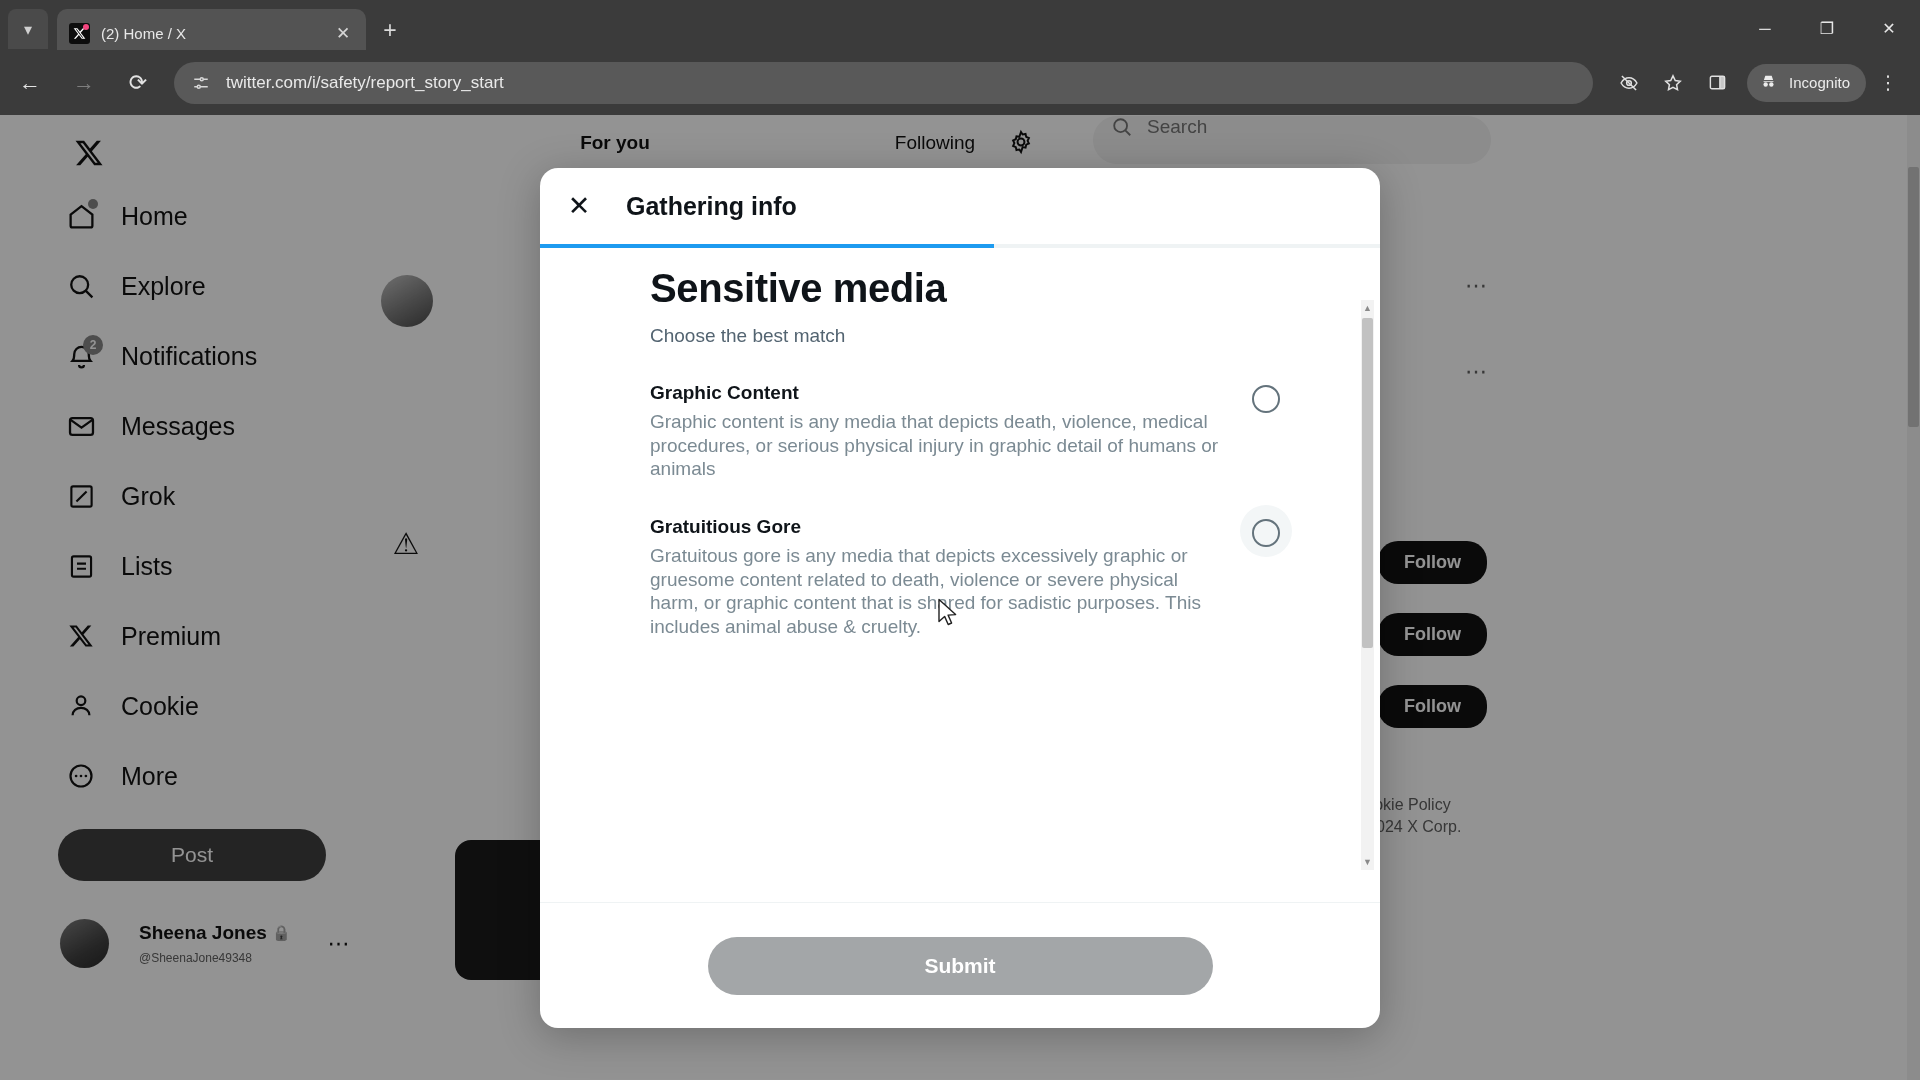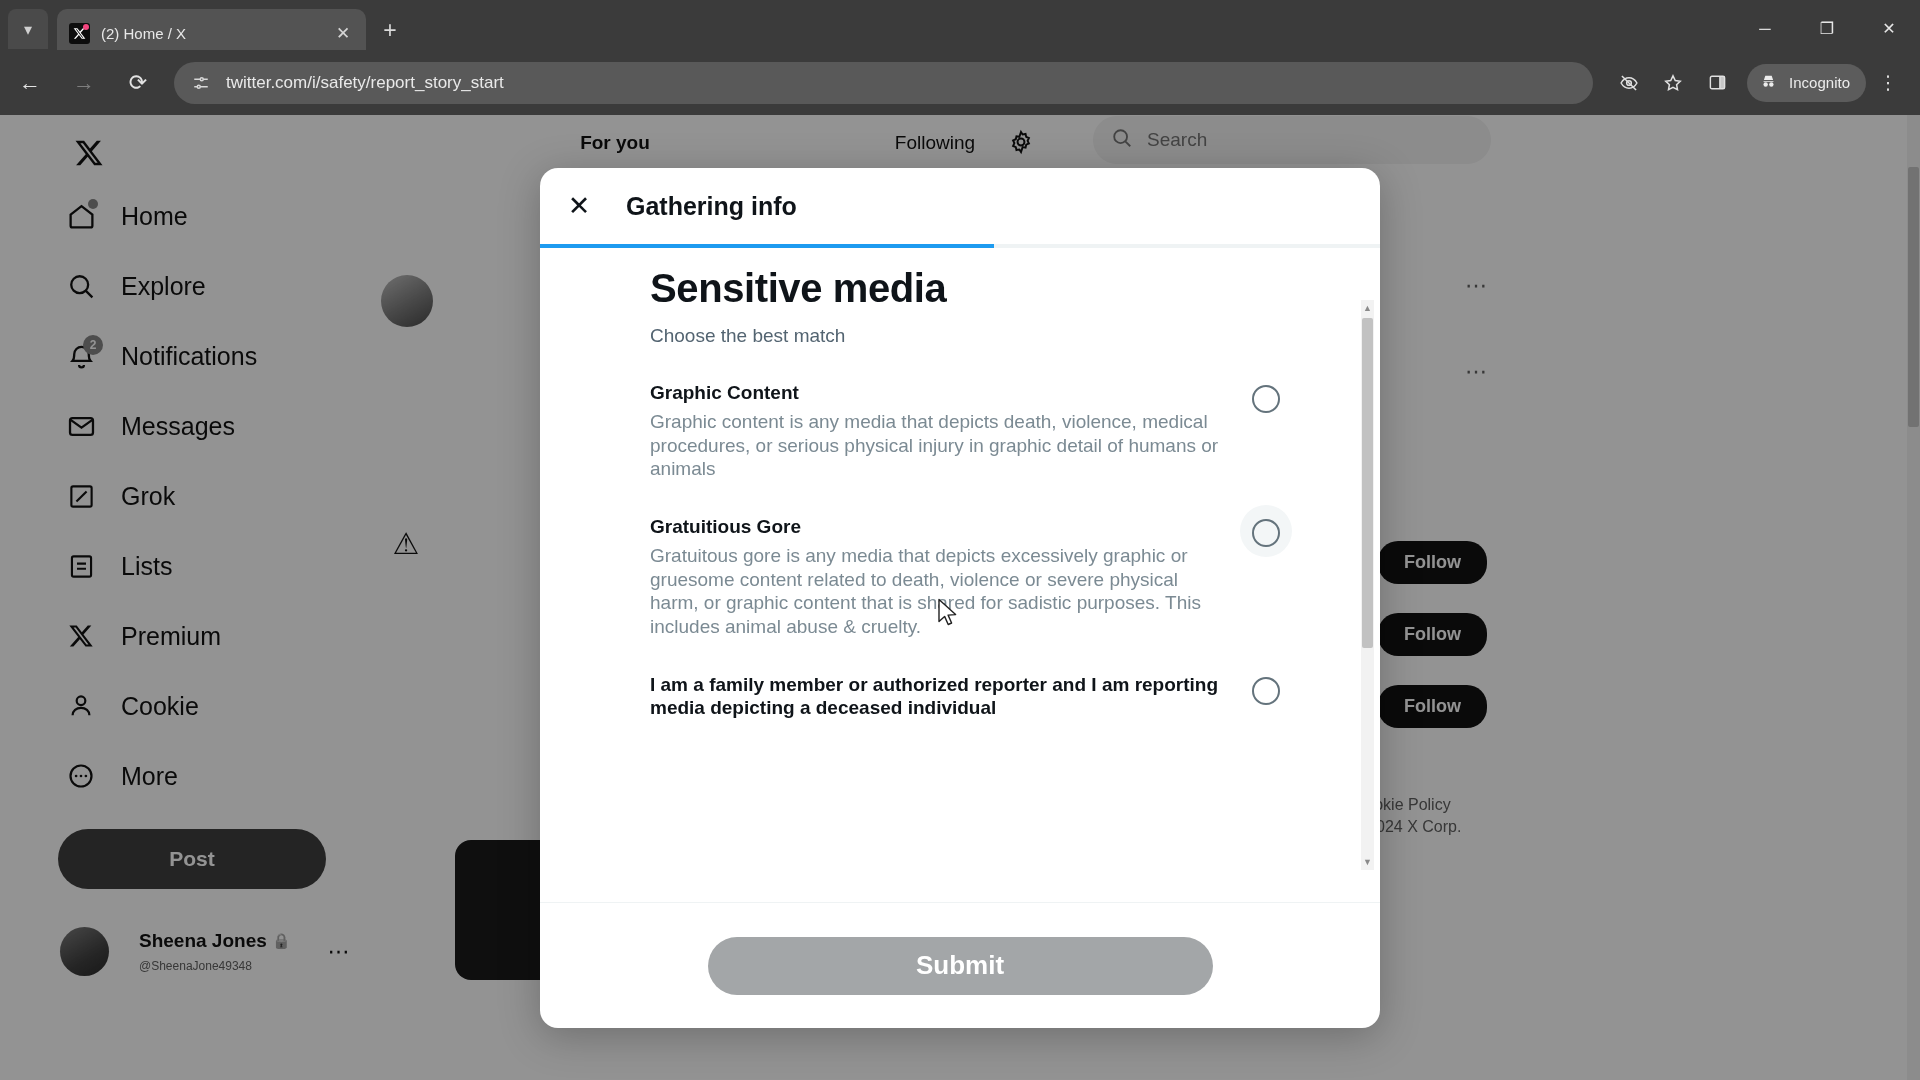--- a/index.html
+++ b/index.html
@@ -120,23 +120,23 @@
     position: absolute; right: 1px; top: 1px; width: 10px; height: 10px;
     border-radius: 50%; background: #1d9bf0;
   }
   .nav-badge {
     position: absolute; right: -4px; top: -3px; min-width: 20px; height: 20px;
     border-radius: 10px; background: #1d9bf0; color: #fff; font-size: 12px;
     display: flex; align-items: center; justify-content: center;
     padding: 0 4px; font-weight: 600;
   }
   .post-btn {
-    width: 268px; height: 60px; margin-top: 18px; margin-left: -2px;
+    width: 268px; height: 52px; margin-top: 18px; margin-left: -2px;
     background: #404040; border-radius: 30px; color: #fff;
-    font-size: 21px; font-weight: bold;
+    font-size: 21px; font-weight: normal;
     display: flex; align-items: center; justify-content: center;
   }
   .account-card {
     display: flex; align-items: center; margin-top: 38px; gap: 30px;
   }
   .acct-avatar {
     width: 49px; height: 49px; border-radius: 50%; flex: none;
     background: linear-gradient(150deg,#8a7b6c,#4d4035 60%,#2f2a24);
   }
   .acct-name {
@@ -174,21 +174,21 @@
   }
   .media-inner {
     position: absolute; left: 135px; top: 0; width: 325px; height: 140px;
     background: linear-gradient(180deg,#c9c4bb,#9a948c 60%,#56524c);
   }
 
   .right-col {
     position: absolute; left: 1093px; top: 0; width: 420px;
   }
   .search-bar {
-    display: flex; align-items: center; height: 48px; margin-top: 1px;
+    display: flex; align-items: flex-start; height: 48px; margin-top: 1px;
     background: #eff3f4; border-radius: 24px; padding: 0 18px; gap: 14px;
     width: 398px;
   }
   .search-ph { color: #6a7880; font-size: 19px; }
   .trend-block { margin-top: 22px; padding-left: 14px; }
   .trend-row { position: relative; padding: 11px 0 12px 0; }
   .trend-meta { font-size: 15px; color: #536471; }
   .trend-name { font-size: 19px; font-weight: bold; color: #0f1419; margin-top: 3px; }
   .trend-sub { font-size: 15px; color: #536471; margin-top: 4px; }
   .trend-sub .lnk { color: #1d9bf0; }
@@ -287,21 +287,21 @@
   }
   .msb-up { top: 0; }
   .msb-down { bottom: 0; }
 
   .modal-foot {
     height: 126px; flex: none; border-top: 1px solid #eff3f4;
     display: flex; align-items: center; justify-content: center;
   }
   .submit-btn {
     width: 505px; height: 58px; border-radius: 29px;
-    background: #a3a6a8; color: #fff; font-size: 26px; font-weight: bold;
+    background: #a3a6a8; color: #fff; font-size: 21px; font-weight: bold;
     display: flex; align-items: center; justify-content: center;
   }
 
   .cursor {
     position: absolute; left: 937px; top: 598px; z-index: 50;
     pointer-events: none;
   }
   .page-scrollbar {
     position: absolute; right: 0; top: 0; width: 13px; height: 965px;
     background: #f4f4f4;
@@ -565,28 +565,20 @@
       <div class="opt">
         <div class="opt-text">
           <div class="opt-label">Gratuitious Gore</div>
           <div class="opt-desc">Gratuitous gore is any media that depicts excessively graphic or gruesome content related to death, violence or severe physical harm, or graphic content that is shared for sadistic purposes. This includes animal abuse &amp; cruelty.</div>
         </div>
         <div class="radio-wrap hover">
           <div class="radio"></div>
         </div>
       </div>
 
-      <div class="opt">
-        <div class="opt-text">
-          <div class="opt-label">I am a family member or authorized reporter and I am reporting media depicting a deceased individual</div>
-        </div>
-        <div class="radio-wrap">
-          <div class="radio"></div>
-        </div>
-      </div>
 
       <div class="modal-scrollbar">
         <div class="msb-up">▲</div>
         <div class="msb-thumb"></div>
         <div class="msb-down">▼</div>
       </div>
     </div>
 
     <div class="modal-foot">
       <div class="submit-btn">Submit</div>

